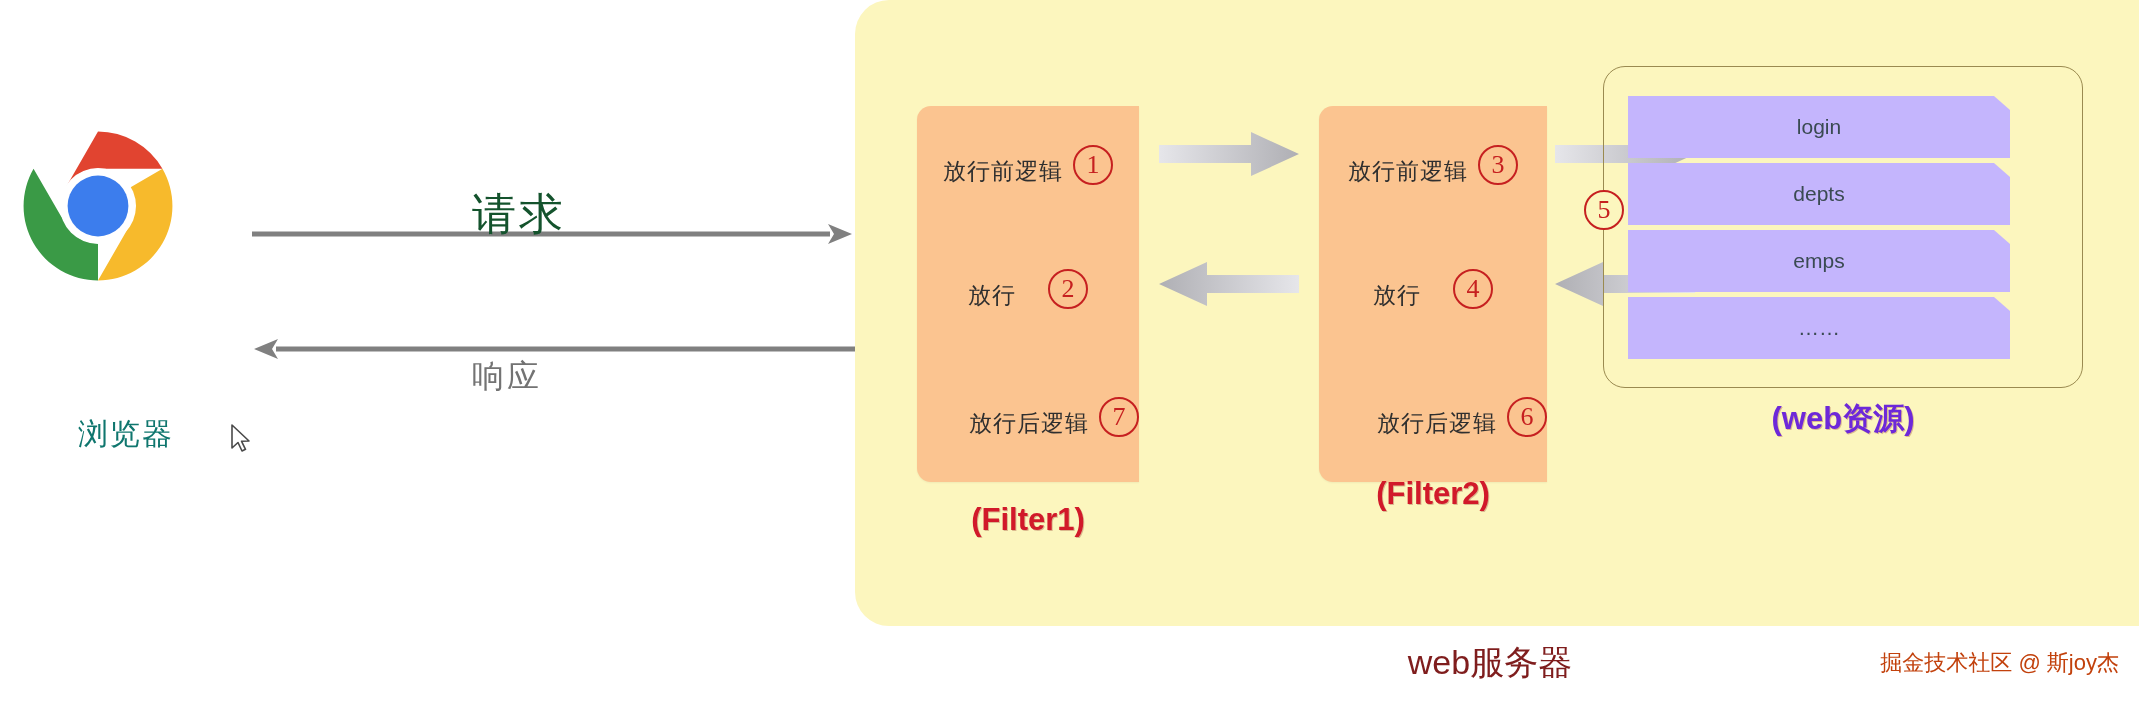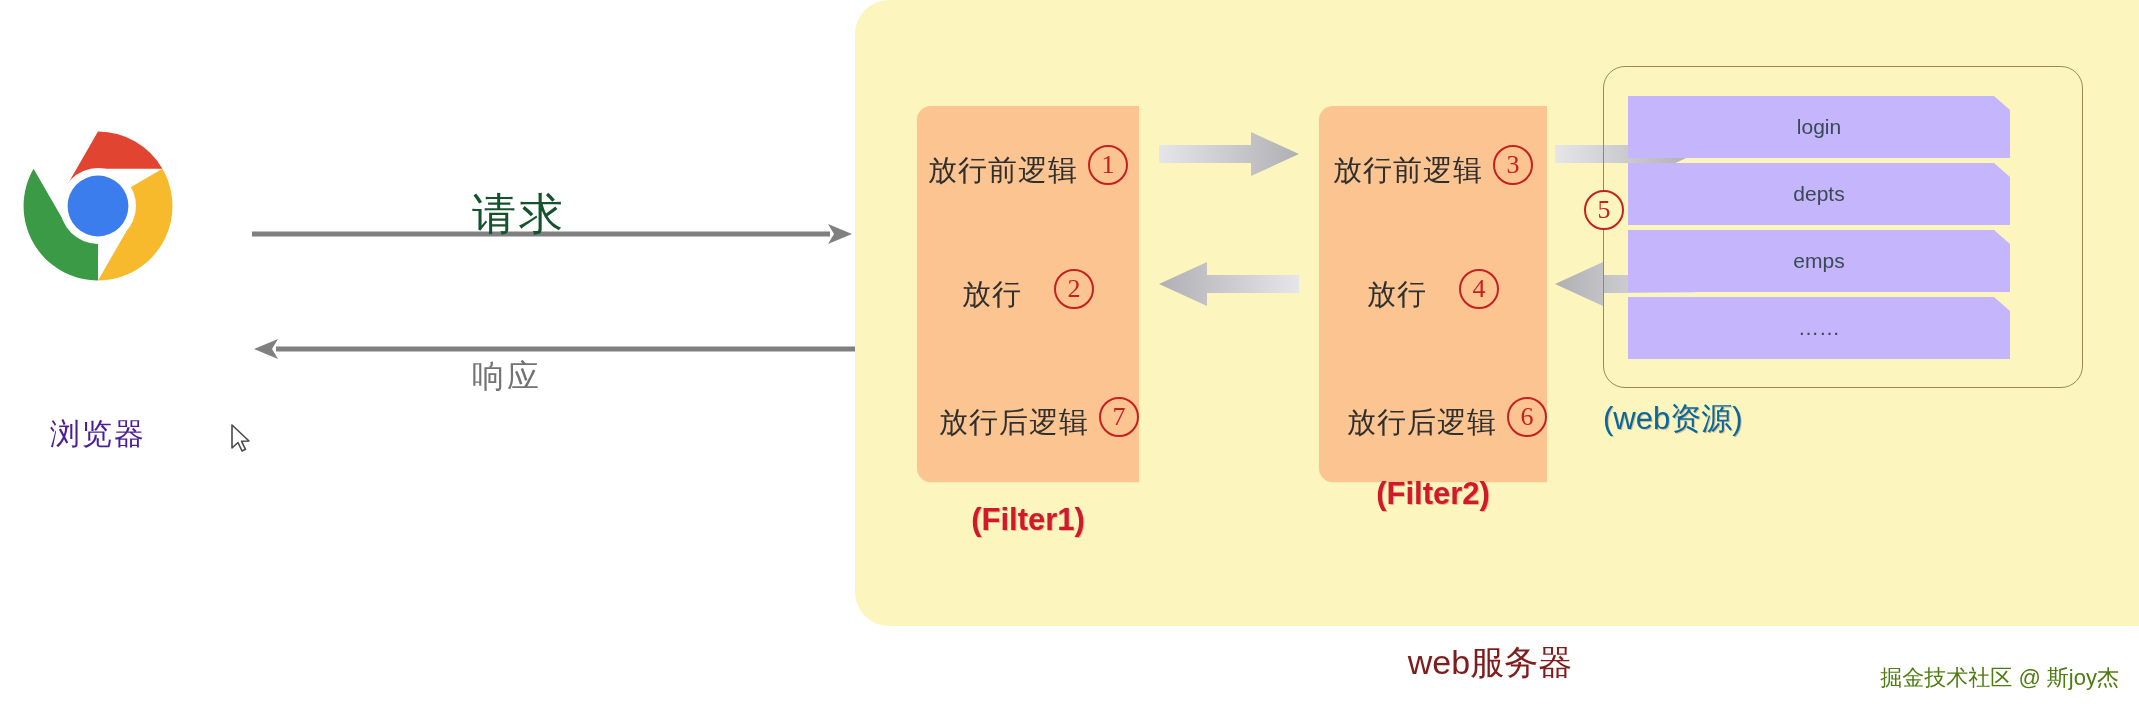--- a/index.html
+++ b/index.html
@@ -24,23 +24,23 @@
     left: 22px;
     top: 130px;
     width: 152px;
     height: 152px;
   }
   #browser-label {
     position: absolute;
     left: 22px;
     top: 414px;
     width: 152px;
-    text-align: center;
+    text-align: right;
     font-size: 30px;
-    color: #4c1d95;
+    color: #0f766e;
     letter-spacing: 2px;
     white-space: nowrap;
   }
   #mouse-cursor {
     position: absolute;
     left: 230px;
     top: 424px;
     width: 22px;
     height: 30px;
   }
@@ -95,21 +95,21 @@
     align-items: center;
     justify-content: center;
     gap: 10px;
     white-space: nowrap;
   }
   .filter-row.r1 { top: 36px;  height: 46px; }
   .filter-row.r2 { top: 160px; height: 46px; }
   .filter-row.r3 { top: 288px; height: 46px; justify-content: flex-end; }
 
   .filter-text {
-    font-size: 29px;
+    font-size: 23px;
     color: #2f2f2f;
     letter-spacing: 1px;
     margin-top: 12px;
   }
   .circled-num {
     display: inline-flex;
     align-items: center;
     justify-content: center;
     width: 40px;
     height: 40px;
@@ -185,24 +185,24 @@
     font-size: 26px;
     font-family: "Liberation Serif", "DejaVu Serif", serif;
     background: #FCF6BE;
     box-sizing: border-box;
   }
   #webres-caption {
     position: absolute;
     left: 748px;
     top: 398px;
     width: 480px;
-    text-align: left;
+    text-align: center;
     font-size: 31px;
-    font-weight: normal;
-    color: #0369a1;
+    font-weight: bold;
+    color: #6d28d9;
     white-space: nowrap;
     text-shadow: 1px 1px 0 rgba(120,0,0,0.25);
   }
 
   
   #server-caption {
     position: absolute;
     left: 1180px;
     top: 640px;
     width: 620px;
@@ -210,23 +210,22 @@
     font-size: 34px;
     color: #7f1d1d;
     font-family: Liberation Sans, sans-serif;
     white-space: nowrap;
   }
   #watermark {
     position: absolute;
     right: 20px;
     top: 648px;
     font-size: 22px;
-    color: #4d7c0f;
-    white-space: nowrap;
-    margin-top: 15px;
+    color: #c2410c;
+    white-space: nowrap;
   }
 </style>
 </head>
 <body>
 
 <div id="stage">
 
   <div id="browser-icon">
     <svg viewBox="0 0 100 100" width="152" height="152">
       <circle cx="50" cy="50" r="49" fill="#ffffff"></circle>

